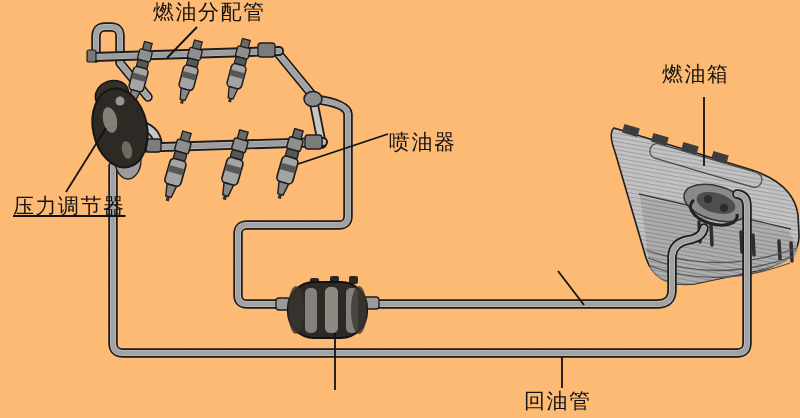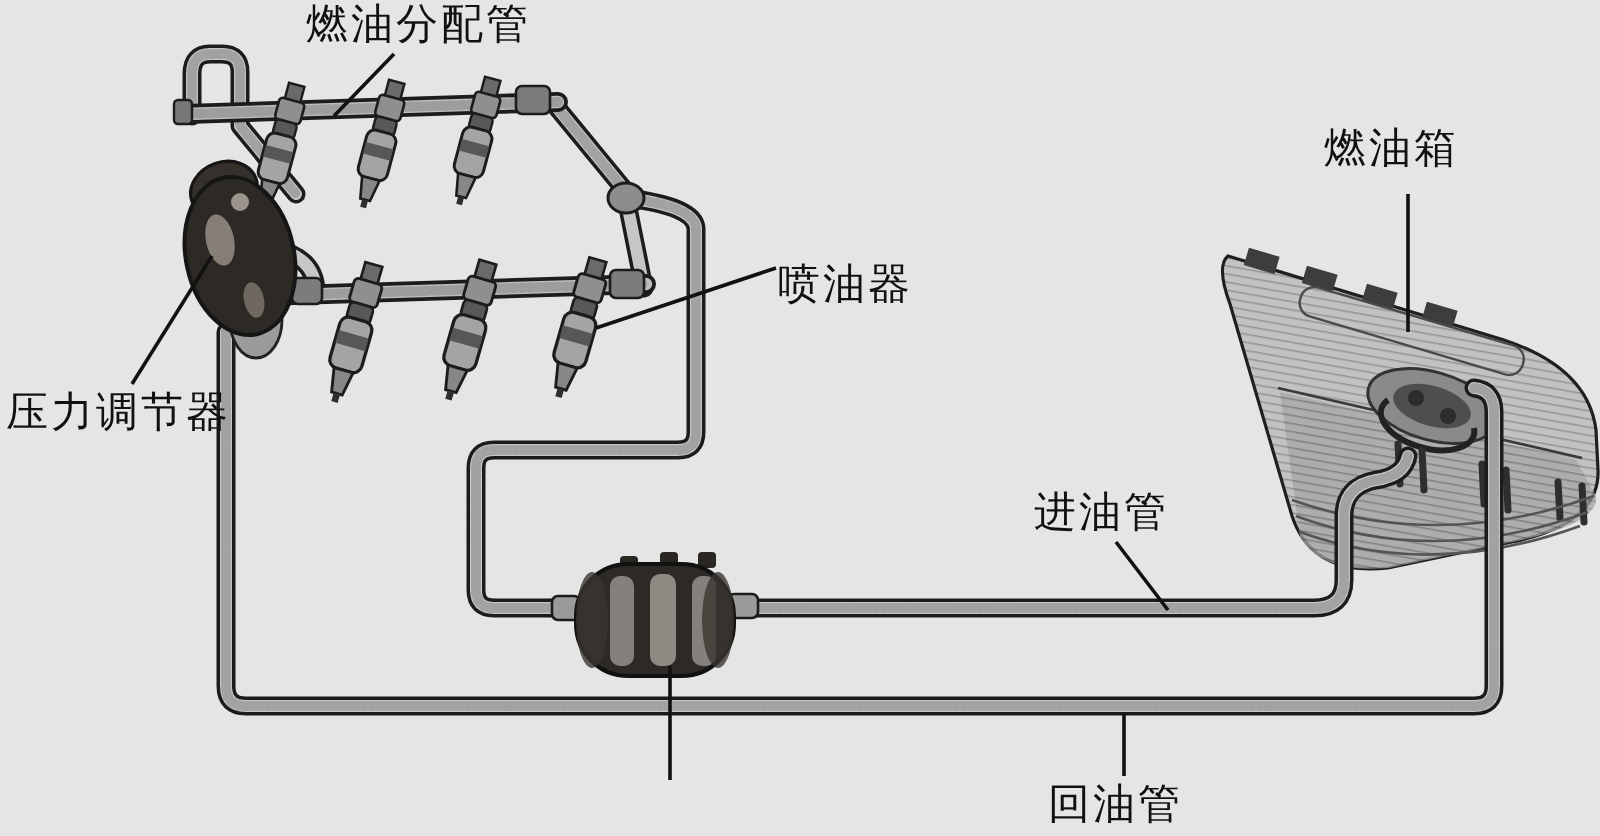--- a/index.html
+++ b/index.html
@@ -5,21 +5,21 @@
   :root{
     --line:#1c1c1c;
     --pipe-fill:#c6c6c6;
     --pipe-tex:#7d7d7d;
     --component-dark:#2d2a26;
     --tank-gray:#bdbdbd;
     --label-text:#111111;
   }
   html,body{margin:0;padding:0;background:#ffffff;}
   #stage{
-    position:relative;width:800px;height:418px;background:#e5e5e5;
+    position:relative;width:800px;height:418px;background:#fdba74;
     font-family:"Liberation Serif","DejaVu Serif",serif;overflow:hidden;
   }
   #diagram-svg{position:absolute;left:0;top:0;}
   .pipe-outline{fill:none;stroke:var(--line);stroke-width:9.5;stroke-linejoin:round;stroke-linecap:round;}
   .pipe-fill{fill:none;stroke:var(--pipe-fill);stroke-width:6;stroke-linejoin:round;stroke-linecap:round;}
   .pipe-tex{fill:none;stroke:var(--pipe-tex);stroke-width:5;stroke-linejoin:round;stroke-linecap:round;
             stroke-dasharray:1.5 2.2;opacity:.5;}
   .rail-outline{fill:none;stroke:var(--line);stroke-width:10;stroke-linecap:round;}
   .rail-fill{fill:none;stroke:#bdbdbd;stroke-width:6.2;stroke-linecap:round;}
   .leader{stroke:#111;stroke-width:1.8;fill:none;}
@@ -187,17 +187,16 @@
       <path class="leader" d="M 66,192 L 106,128"></path>
       <path class="leader" d="M 704,97 L 704,166"></path>
       <path class="leader" d="M 558,271 L 584,305"></path>
       <path class="leader" d="M 335,333 L 335,390"></path>
       <path class="leader" d="M 562,357 L 562,388"></path>
     </g>
   </svg>
 
   <div class="diagram-label" style="left:153px;top:1px;">燃油分配管</div>
   <div class="diagram-label" style="left:389px;top:115px;margin-top:16px;">喷油器</div>
-  <div class="diagram-label" style="left:3px;top:195px;">压力调节器</div>
+  <div class="diagram-label" style="left:13px;top:195px;text-decoration:underline;">压力调节器</div>
   <div class="diagram-label" style="left:662px;top:63px;text-align:center;">燃油箱</div>
-  <div class="diagram-label" style="left:517px;top:245px;">进油管</div>
-  <div class="diagram-label" style="left:524px;top:391px;">回油管</div>
+  <div class="diagram-label" style="left:524px;top:391px;font-family:Liberation Mono, monospace;">回油管</div>
 </div>
 
 </body></html>

